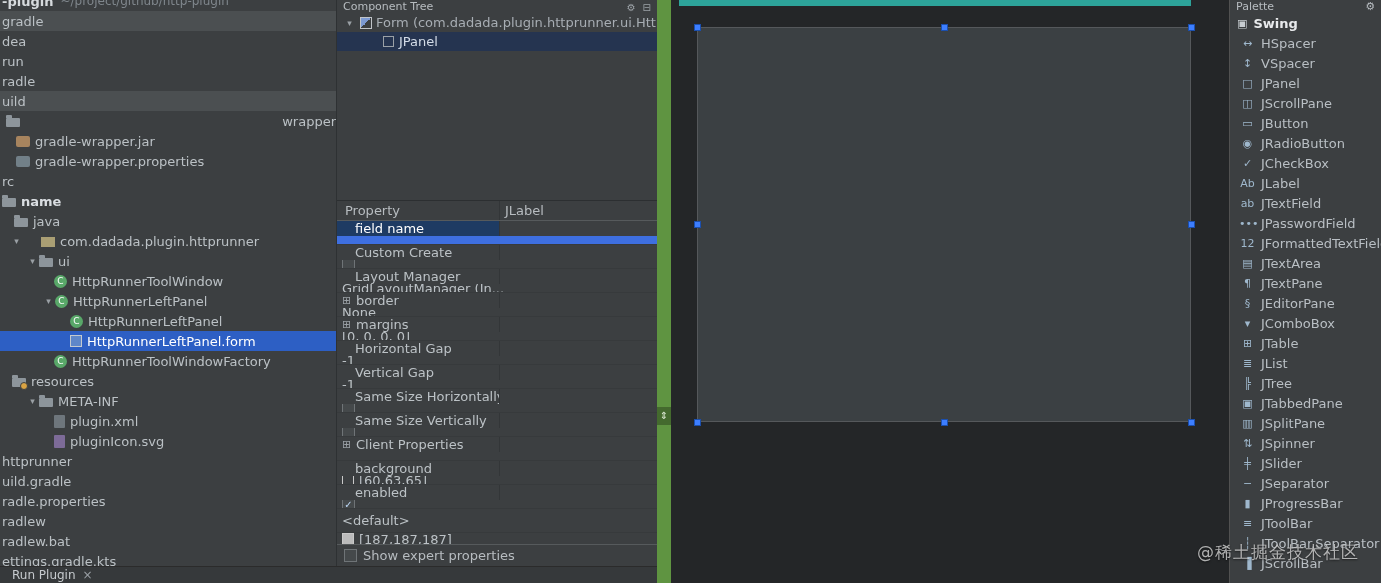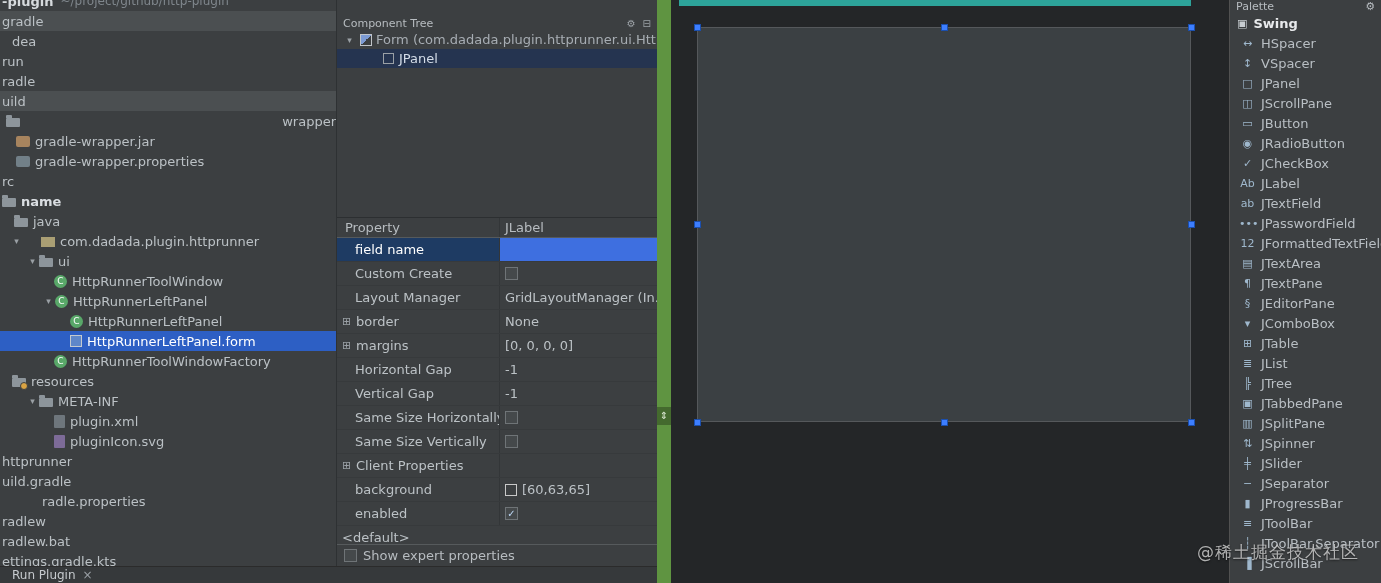--- a/index.html
+++ b/index.html
@@ -34,37 +34,37 @@
   .tico.form{background:#5f87c9;width:12px;height:12px;border:1px solid #c3c9cf;}
   .tico.xml{background:#6e767c;width:11px;height:13px;border-radius:1px;}
   .tico.svg{background:#7d6b98;width:11px;height:13px;border-radius:1px;}
   .tico.panel{width:11px;height:11px;border:1px solid #9aa0a6;background:transparent;margin:0 5px 0 2px;}
   .tico.formfile{width:12px;height:12px;border:1px solid #c0c4c8;margin:0 4px;
         background:linear-gradient(135deg,#7c9ad2 50%,transparent 50%);}
 
   
   #middle-panel{position:absolute;left:337px;top:0;width:320px;height:566px;
                 background:var(--panel-bg,#3c3f41);display:flex;flex-direction:column;box-sizing:border-box;}
-  .ct-header{height:13px;display:flex;justify-content:space-between;align-items:center;
-             padding:0 6px;color:#b7bcc0;font-size:11px;overflow:hidden;margin-top:17px;}
+  .ct-header{height:13px;display:flex;justify-content:space-between;align-items:flex-end;
+             padding:0 6px;color:#b7bcc0;font-size:11px;overflow:hidden;}
   .hicons{display:flex;gap:7px;font-size:10px;color:#9ba1a6;}
   .gear-ico::before{content:"⚙";}
   .hide-ico::before{content:"⊟";}
   .ct-tree{height:187px;overflow:hidden;border-bottom:1px solid #2c2f31;}
   .ct-row{height:19px;display:flex;align-items:center;padding-left:6px;color:#a7adb3;
           white-space:nowrap;overflow:hidden;box-sizing:border-box;}
   .ct-row.selected{background:var(--tree-unfocused-selection,#253450);color:#d3dce8;}
 
   .prop-header{height:20px;display:flex;background:var(--panel-bg,#3c3f41);
                border-bottom:1px solid #565a5c;color:#b7bcc0;box-sizing:border-box;}
   .ph-name{width:163px;display:flex;align-items:center;padding-left:8px;
            border-right:1px solid #333638;box-sizing:border-box;}
   .ph-value{flex:1;display:flex;align-items:center;padding-left:5px;}
   .prop-rows{flex:1;overflow:hidden;background:var(--panel-bg,#3c3f41);}
-  .prow{height:24px;display:flex;border-bottom:1px solid #373a3c;box-sizing:border-box;}
+  .prow{height:24px;display:flex;border-bottom:1px solid #373a3c;box-sizing:border-box;flex-direction:column;}
   .prow.clipped{height:12px;border-bottom:none;overflow:hidden;}
   .pname{width:163px;display:flex;align-items:center;padding-left:18px;color:#bcc2c6;
          border-right:1px solid #333638;box-sizing:border-box;overflow:hidden;white-space:nowrap;}
   .pname.expandable{padding-left:3px;}
   .expand{width:13px;margin-right:3px;color:#9ba1a6;font-size:11px;text-align:center;flex:none;}
   .pvalue{flex:1;display:flex;align-items:center;padding-left:5px;color:#bcc2c6;
           overflow:hidden;white-space:nowrap;}
   .prow.sel .pname{background:var(--property-selected-name-bg,#1e3b63);color:#fff;}
   .prow.sel .pvalue{background:var(--value-editor-blue,#3e6fe0);}
   .cb{width:13px;height:13px;box-sizing:border-box;background:#45494b;border:1px solid #6f7477;
@@ -120,21 +120,21 @@
 
   <div id="project-panel">
     <div id="project-tree">
         <div class="trow root-row">
           <span class="root-name">-plugin</span>
           <span class="root-path">~/project/github/http-plugin</span>
         </div>
         <div class="trow band" style="padding-left: 2px;">
           <span class="tlabel">gradle</span>
         </div>
-        <div class="trow" style="padding-left: 12px;">
+        <div class="trow" style="padding-left: 2px;">
           <span class="tlabel">dea</span>
         </div>
         <div class="trow" style="padding-left: 2px;">
           <span class="tlabel">run</span>
         </div>
         <div class="trow" style="padding-left: 2px;">
           <span class="tlabel">radle</span>
         </div>
         <div class="trow band" style="padding-left: 2px;">
           <span class="tlabel">uild</span>
@@ -210,21 +210,21 @@
         <div class="trow" style="padding-left: 54px;">
           <span class="tico svg"></span>
           <span class="tlabel">pluginIcon.svg</span>
         </div>
         <div class="trow" style="padding-left: 2px;">
           <span class="tlabel">httprunner</span>
         </div>
         <div class="trow" style="padding-left: 2px;">
           <span class="tlabel">uild.gradle</span>
         </div>
-        <div class="trow" style="padding-left: 2px; margin-left: 40px;">
+        <div class="trow" style="padding-left: 2px;">
           <span class="tlabel">radle.properties</span>
         </div>
         <div class="trow" style="padding-left: 2px;">
           <span class="tlabel">radlew</span>
         </div>
         <div class="trow" style="padding-left: 2px;">
           <span class="tlabel">radlew.bat</span>
         </div>
         <div class="trow" style="padding-left: 2px;">
           <span class="tlabel">ettings.gradle.kts</span>

